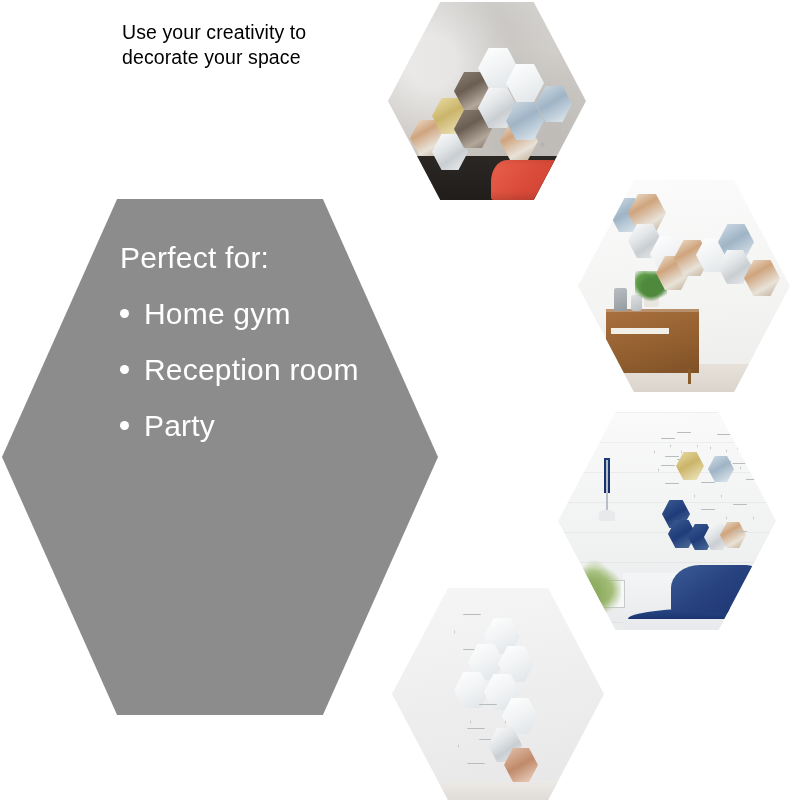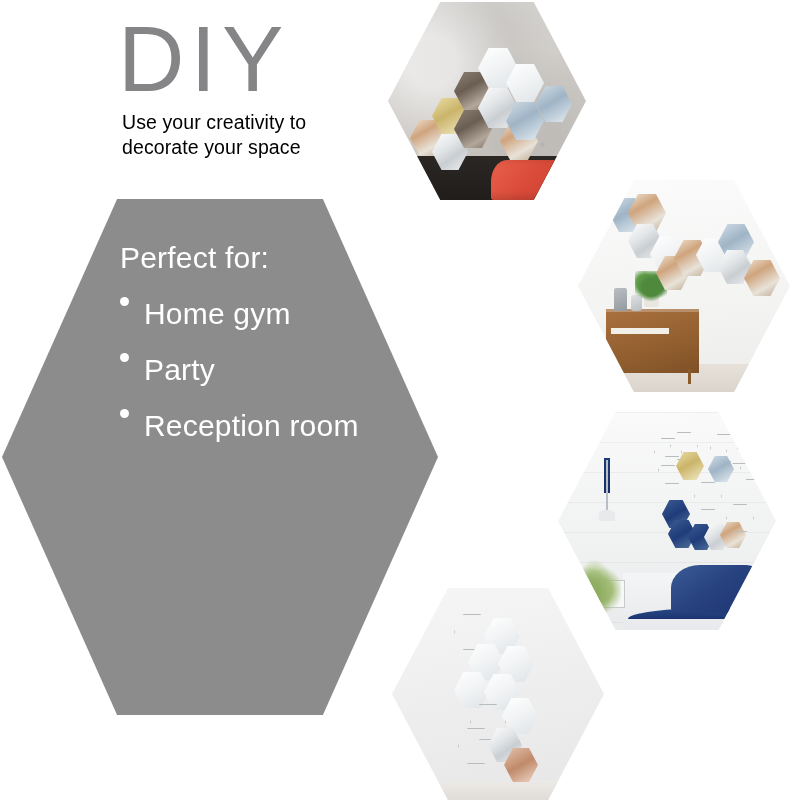--- a/index.html
+++ b/index.html
@@ -72,20 +72,21 @@
     margin: 0 0 22px 0;
     white-space: nowrap;
   }
   .bullet-list {
     list-style: none;
     margin: 0;
     padding: 0;
   }
   .bullet-item {
     display: flex;
+    align-items: center;
     margin-bottom: 23px;
     white-space: nowrap;
   }
   .bullet-item:last-child { margin-bottom: 0; }
   .bullet-dot {
     width: 9px;
     height: 9px;
     border-radius: 50%;
     background: #ffffff;
     flex: 0 0 auto;
@@ -262,42 +263,41 @@
   .m-copper { background: linear-gradient(150deg,#e6c3ad 0%, #c08a6b 50%, #f0d8c8 100%); }
   .m-outline{ background: transparent; border:1px solid #b9bcbe; }
   .m-room   { background: linear-gradient(150deg,#efe3d3 0%, #cfa47d 35%, #e8e2d8 70%, #bda98f 100%); }
 </style>
 </head>
 <body>
 
 <div id="canvas">
 
   <div class="headline">
-    <div class="diy-title">DIY</div>
     <div class="diy-subtitle">
       <span>Use your creativity to</span>
       <span>decorate your space</span>
     </div>
   </div>
 
   <div class="hex-panel">
     <div class="panel-inner">
       <div class="panel-heading">Perfect for:</div>
       <ul class="bullet-list">
         <li class="bullet-item">
           <span class="bullet-dot"></span>
           <span class="bullet-text">Home gym</span>
         </li>
         <li class="bullet-item">
           <span class="bullet-dot"></span>
-          <span class="bullet-text">Party</span>
+          <span class="bullet-text">Reception room</span>
         </li>
         <li class="bullet-item">
           <span class="bullet-dot"></span>
-          <span class="bullet-text">Reception room</span>
+          <span class="bullet-text">Party</span>
         </li>
       </ul>
     </div>
   </div>
 
   <div class="photo-hex" id="photo-1">
     <div class="scene">
       <div class="wall"></div>
       <div class="baseboard"></div>
       <div class="pillow"></div>

